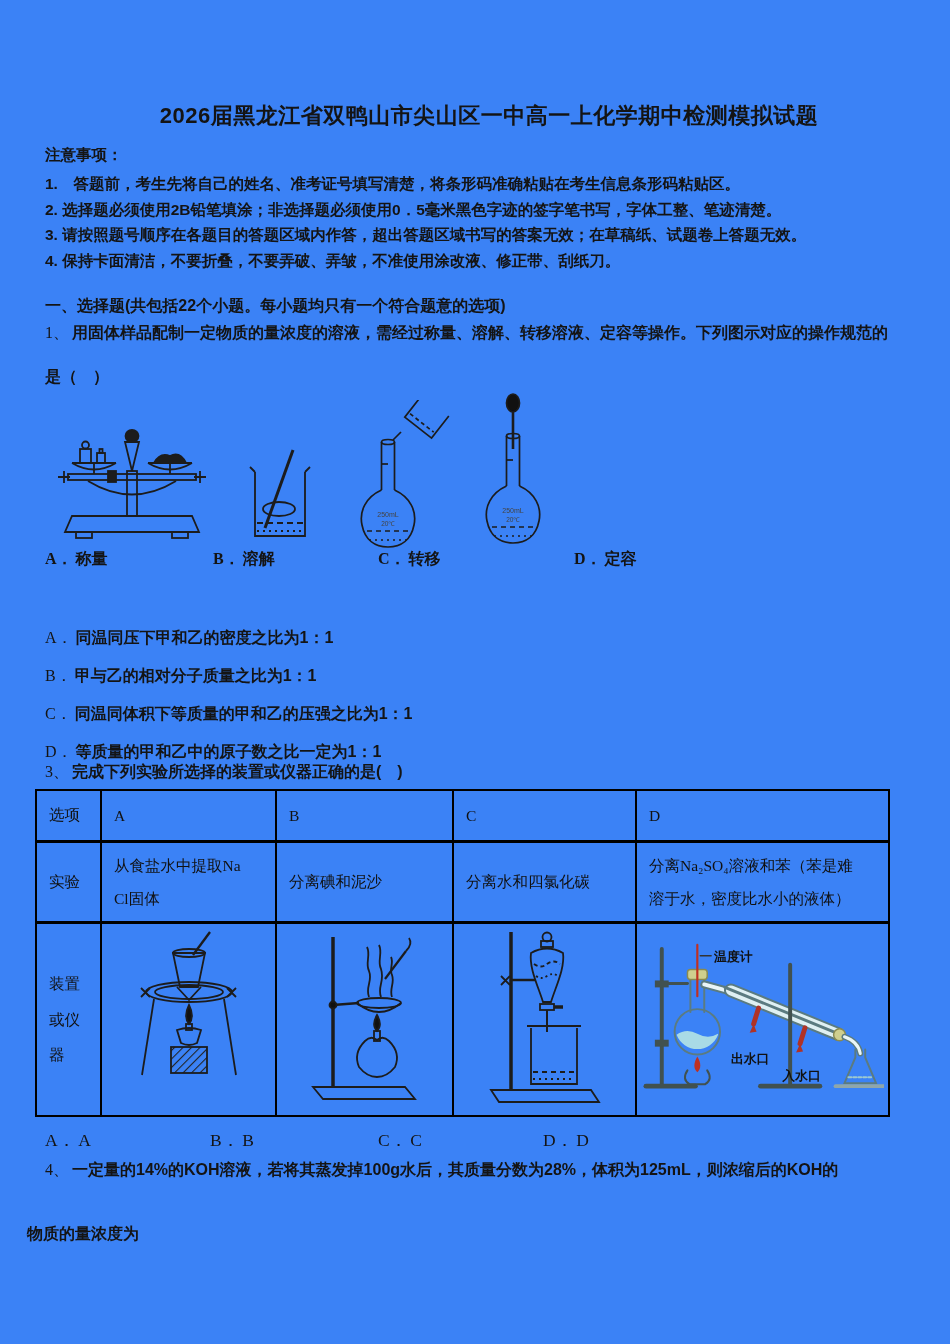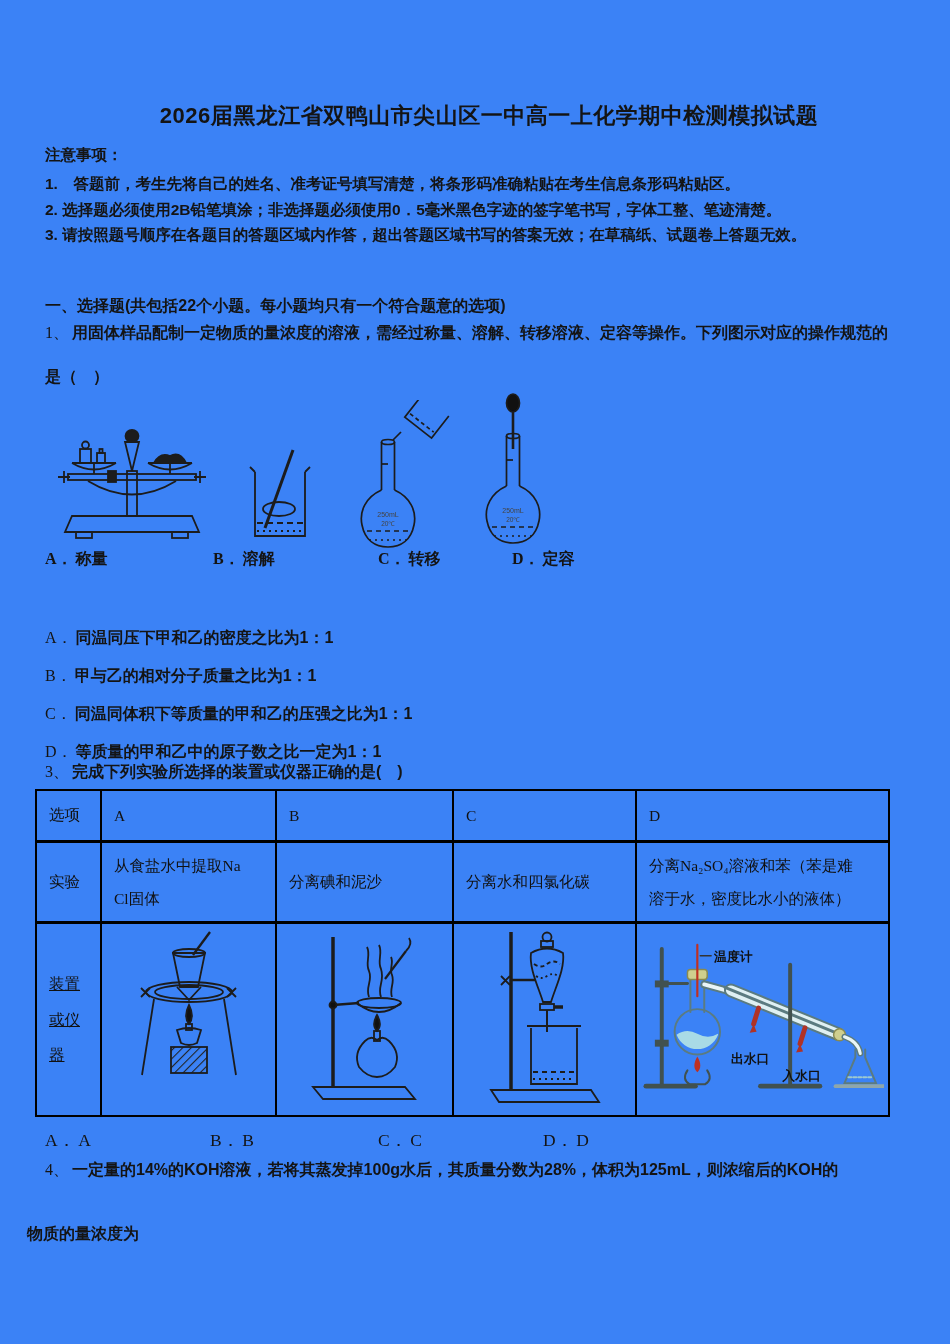--- a/index.html
+++ b/index.html
@@ -31,36 +31,37 @@
   }
   .qtable td { border:2px solid #000; padding:0 0 0 12px; vertical-align:middle; }
   .qtable tr.r2 td, .qtable tr.r3 td { border-top-width:3px; }
   .qtable tr.r1 td { height:49px; }
   .qtable tr.r2 td { height:78px; }
   .qtable tr.r3 td { height:191px; padding-left:0; text-align:center; }
   .qtable tr.r3 td.lblcell { padding-left:12px; text-align:left; }
   .exp { line-height:2.15; }
   .expA { max-width:132px; word-break:break-all; }
   .expD { max-width:214px; word-break:break-all; }
-  .vert { width:34px; word-break:break-all; line-height:2.3;text-decoration:underline; }
+  .vert { width:34px; word-break:break-all; line-height:2.3; }
   .ans { position:absolute; font-size:16px; }
   .ans .txt { font-family:"Liberation Serif", serif; font-size:17.5px; font-weight:500; }
 </style>
 </head>
 <body>
 
 <div class="page">
 
   <h1 class="title">2026届黑龙江省双鸭山市尖山区一中高一上化学期中检测模拟试题</h1>
 
   <div class="abs notice-heading">注意事项：</div>
   <div class="notice-list">
     <div class="notice-item">1.　答题前，考生先将自己的姓名、准考证号填写清楚，将条形码准确粘贴在考生信息条形码粘贴区。</div>
     <div class="notice-item">2. 选择题必须使用2B铅笔填涂；非选择题必须使用0．5毫米黑色字迹的签字笔书写，字体工整、笔迹清楚。</div>
     <div class="notice-item">3. 请按照题号顺序在各题目的答题区域内作答，超出答题区域书写的答案无效；在草稿纸、试题卷上答题无效。</div>
+    <div class="notice-item">4. 保持卡面清洁，不要折叠，不要弄破、弄皱，不准使用涂改液、修正带、刮纸刀。</div>
   </div>
 
   <div class="abs qline txt" style="left:45px; top:296px;">一、选择题(共包括22个小题。每小题均只有一个符合题意的选项)</div>
 
   <div class="abs qline" style="left:45px; top:323px;">
     <span class="pfx">1、</span><span class="txt">用固体样品配制一定物质的量浓度的溶液，需经过称量、溶解、转移溶液、定容等操作。下列图示对应的操作规范的</span>
   </div>
   <div class="abs qline txt" style="left:45px; top:367px;">是（　）</div>
 
   <svg class="fig" style="left:52px; top:424px;" width="160" height="120" viewBox="0 0 160 120">
@@ -130,21 +131,21 @@
       <line x1="14" y1="134" x2="56" y2="134" stroke-dasharray="5,4"></line>
       <line x1="16" y1="143" x2="54" y2="143" stroke-dasharray="2,4"></line>
       <text x="35" y="120" font-size="7" text-anchor="middle" fill="#444" stroke="none">250mL</text>
       <text x="35" y="129" font-size="6.5" text-anchor="middle" fill="#444" stroke="none">20℃</text>
     </g>
   </svg>
 
   <div class="opt-label" style="left:45px; top:549px;"><span class="pfx txt">A．</span><span class="txt">称量</span></div>
   <div class="opt-label" style="left:213px; top:549px;text-align:center;"><span class="pfx txt">B．</span><span class="txt">溶解</span></div>
   <div class="opt-label" style="left:378px; top:549px;"><span class="pfx txt">C．</span><span class="txt">转移</span></div>
-  <div class="opt-label" style="left:512px; top:549px;"><span class="pfx txt">D．</span><span class="txt">定容</span></div>
+  <div class="opt-label" style="left:574px; top:549px;"><span class="pfx txt">D．</span><span class="txt">定容</span></div>
 
   <div class="abs qline" style="left:45px; top:628px;"><span class="pfx">A．</span><span class="txt">同温同压下甲和乙的密度之比为1：1</span></div>
   <div class="abs qline" style="left:45px; top:666px;"><span class="pfx">B．</span><span class="txt">甲与乙的相对分子质量之比为1：1</span></div>
   <div class="abs qline" style="left:45px; top:704px;"><span class="pfx">C．</span><span class="txt">同温同体积下等质量的甲和乙的压强之比为1：1</span></div>
   <div class="abs qline" style="left:45px; top:742px;"><span class="pfx">D．</span><span class="txt">等质量的甲和乙中的原子数之比一定为1：1</span></div>
 
   <div class="abs qline" style="left:45px; top:762px;">
     <span class="pfx">3、</span><span class="txt">完成下列实验所选择的装置或仪器正确的是(　)</span>
   </div>
 

